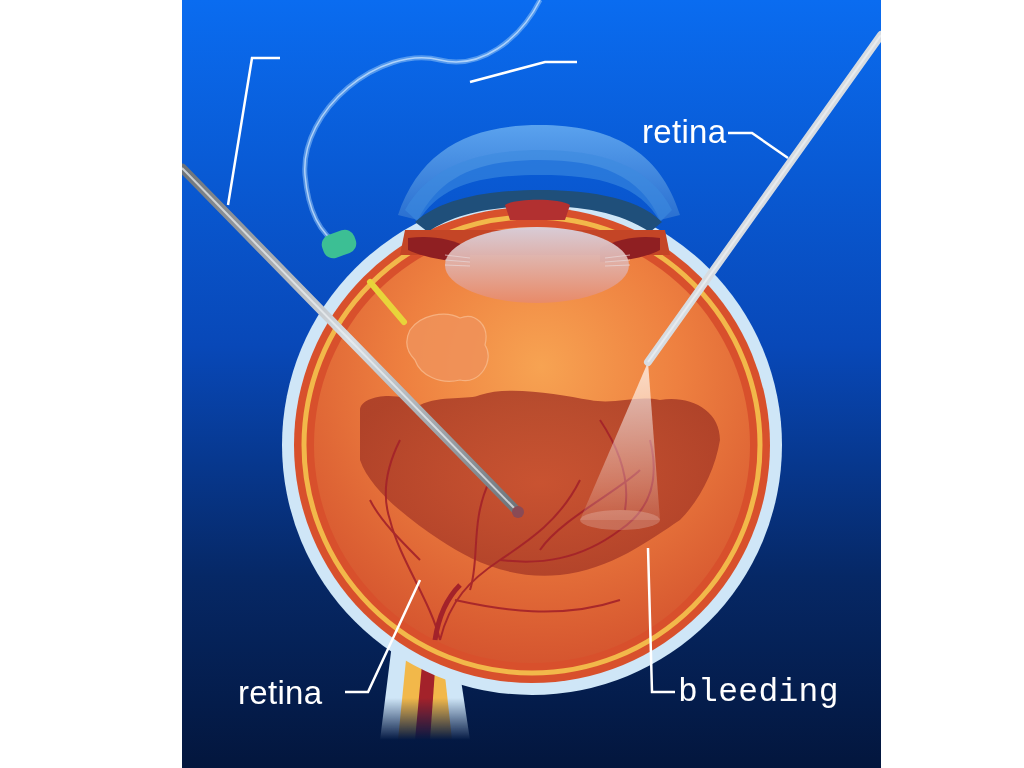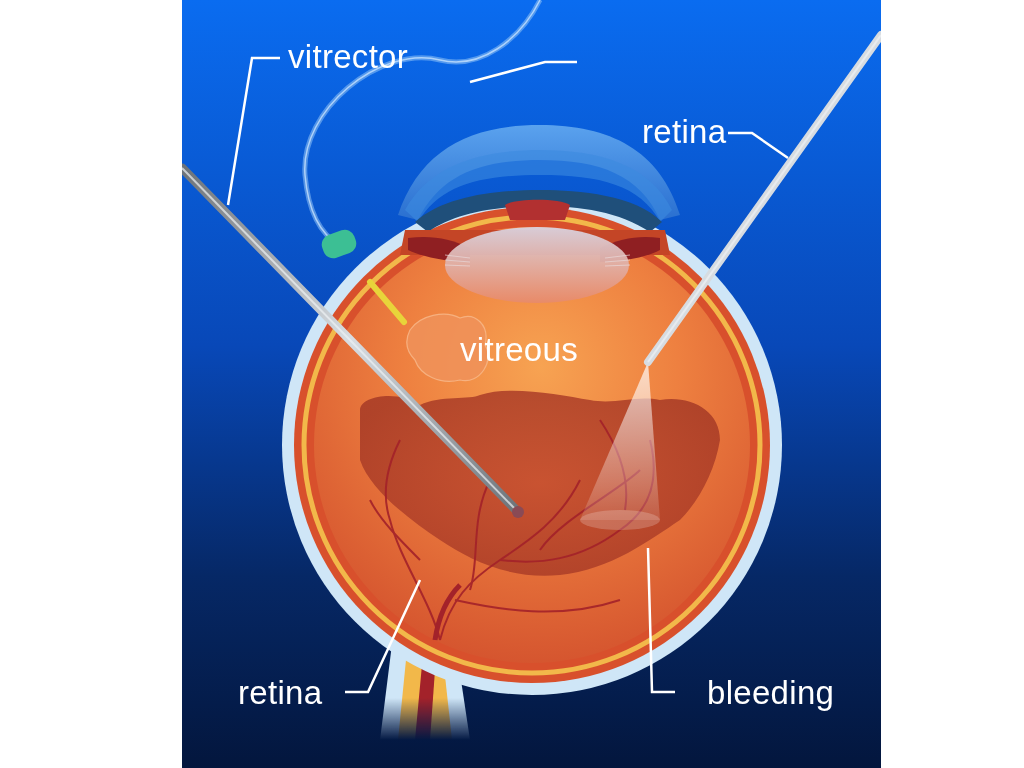--- a/index.html
+++ b/index.html
@@ -144,18 +144,16 @@
 
     <g fill="none" stroke="#ffffff" stroke-width="2.5">
       <polyline points="280,58 252,58 228,205"></polyline>
       <polyline points="577,62 545,62 470,82"></polyline>
       <polyline points="728,133 752,133 788,158"></polyline>
       <polyline points="345,692 368,692 420,580"></polyline>
       <polyline points="675,692 652,692 648,548"></polyline>
     </g>
   </svg>
 
-  <div class="label" style="left:106px; top:40px;">vitrector</div>
   <div class="label" style="left:460px; top:115px;">retina</div>
-  <div class="label" style="left:278px; top:333px;">vitreous</div>
   <div class="label" style="left:56px; top:676px;">retina</div>
-  <div class="label" style="left:525px; top:676px;">bleeding</div>
+  <div class="label" style="left:496px; top:676px;font-family:Liberation Mono, monospace;">bleeding</div>
 </div>
 
 </body></html>

